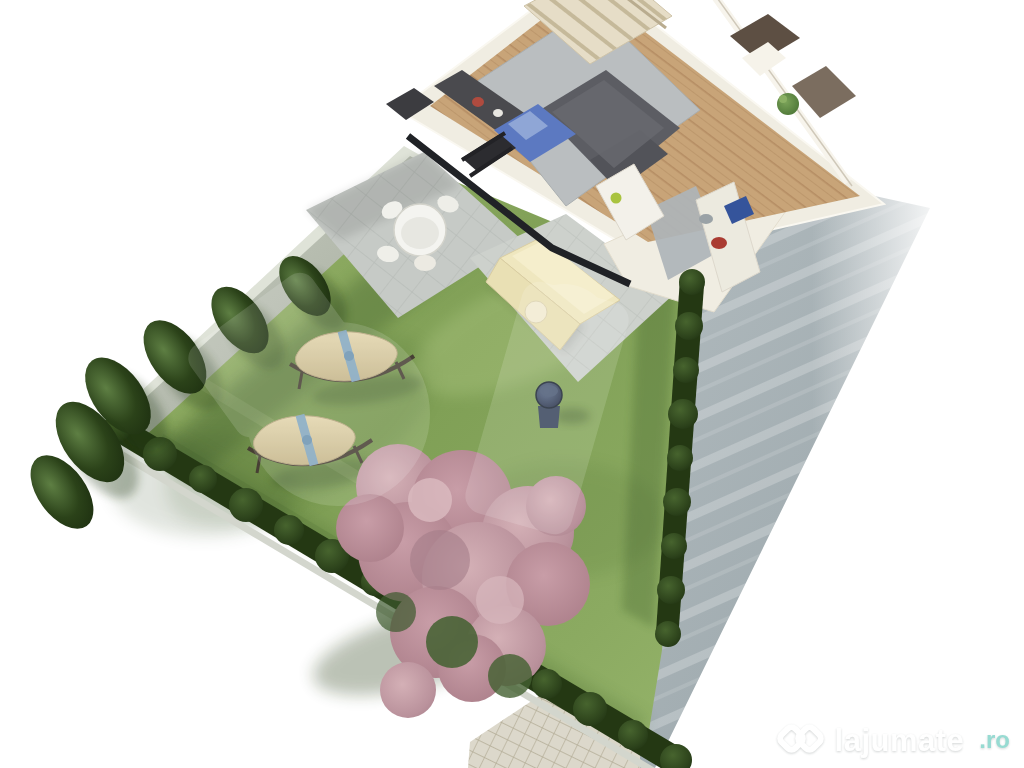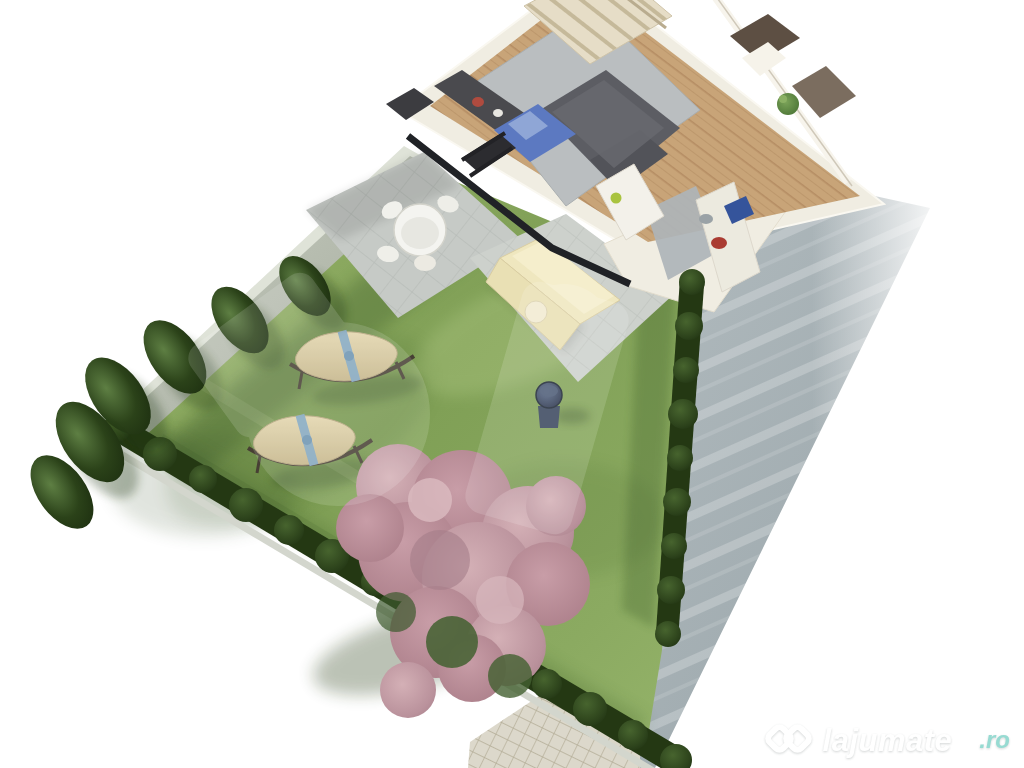--- a/index.html
+++ b/index.html
@@ -1,23 +1,23 @@
 <!DOCTYPE html>
 <html><head>
 <meta charset="utf-8">
 <style>
   html,body{margin:0;padding:0;background:#ffffff;}
   body{width:1024px;height:768px;overflow:hidden;position:relative;
        font-family:"Liberation Sans", sans-serif;}
-  .stage{position:absolute;inset:0;background:#b91c1c;font-style:italic;}
+  .stage{position:absolute;inset:0;background:#b91c1c;}
   svg.scene{position:absolute;left:0;top:0;filter:blur(.4px) saturate(.96);}
   .brandmark{position:absolute;right:14px;bottom:8px;display:flex;align-items:center;gap:7px;
              opacity:.92;filter:drop-shadow(0 1px 1px rgba(120,130,128,.35));}
   .brandmark .word{font-weight:bold;font-size:31px;letter-spacing:.5px;color:#ffffff;line-height:1;}
-  .brandmark .tld{font-weight:bold;font-size:24px;color:#8fd8cf;margin-left:20px;}
+  .brandmark .tld{font-weight:bold;font-size:24px;color:#8fd8cf;margin-left:8px;}
 </style>
 </head>
 <body>
 
 <div class="stage">
 <svg class="scene" width="1024" height="768" viewBox="0 0 1024 768">
   <defs>
     <linearGradient id="grassGrad" x1="0" y1="0" x2="1" y2="1">
       <stop offset="0" stop-color="#9ab46b"></stop>
           <stop offset=".45" stop-color="#7ea052"></stop>

